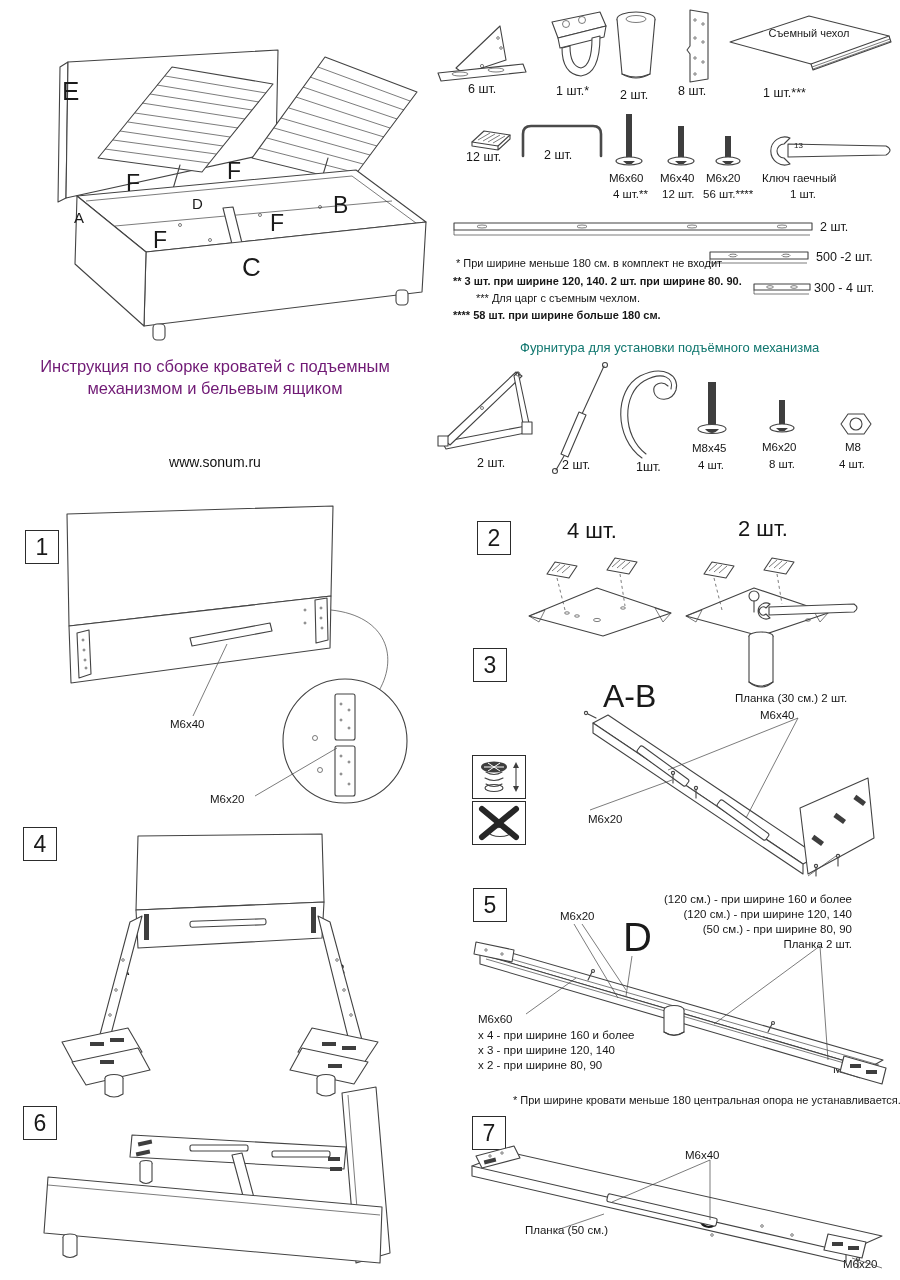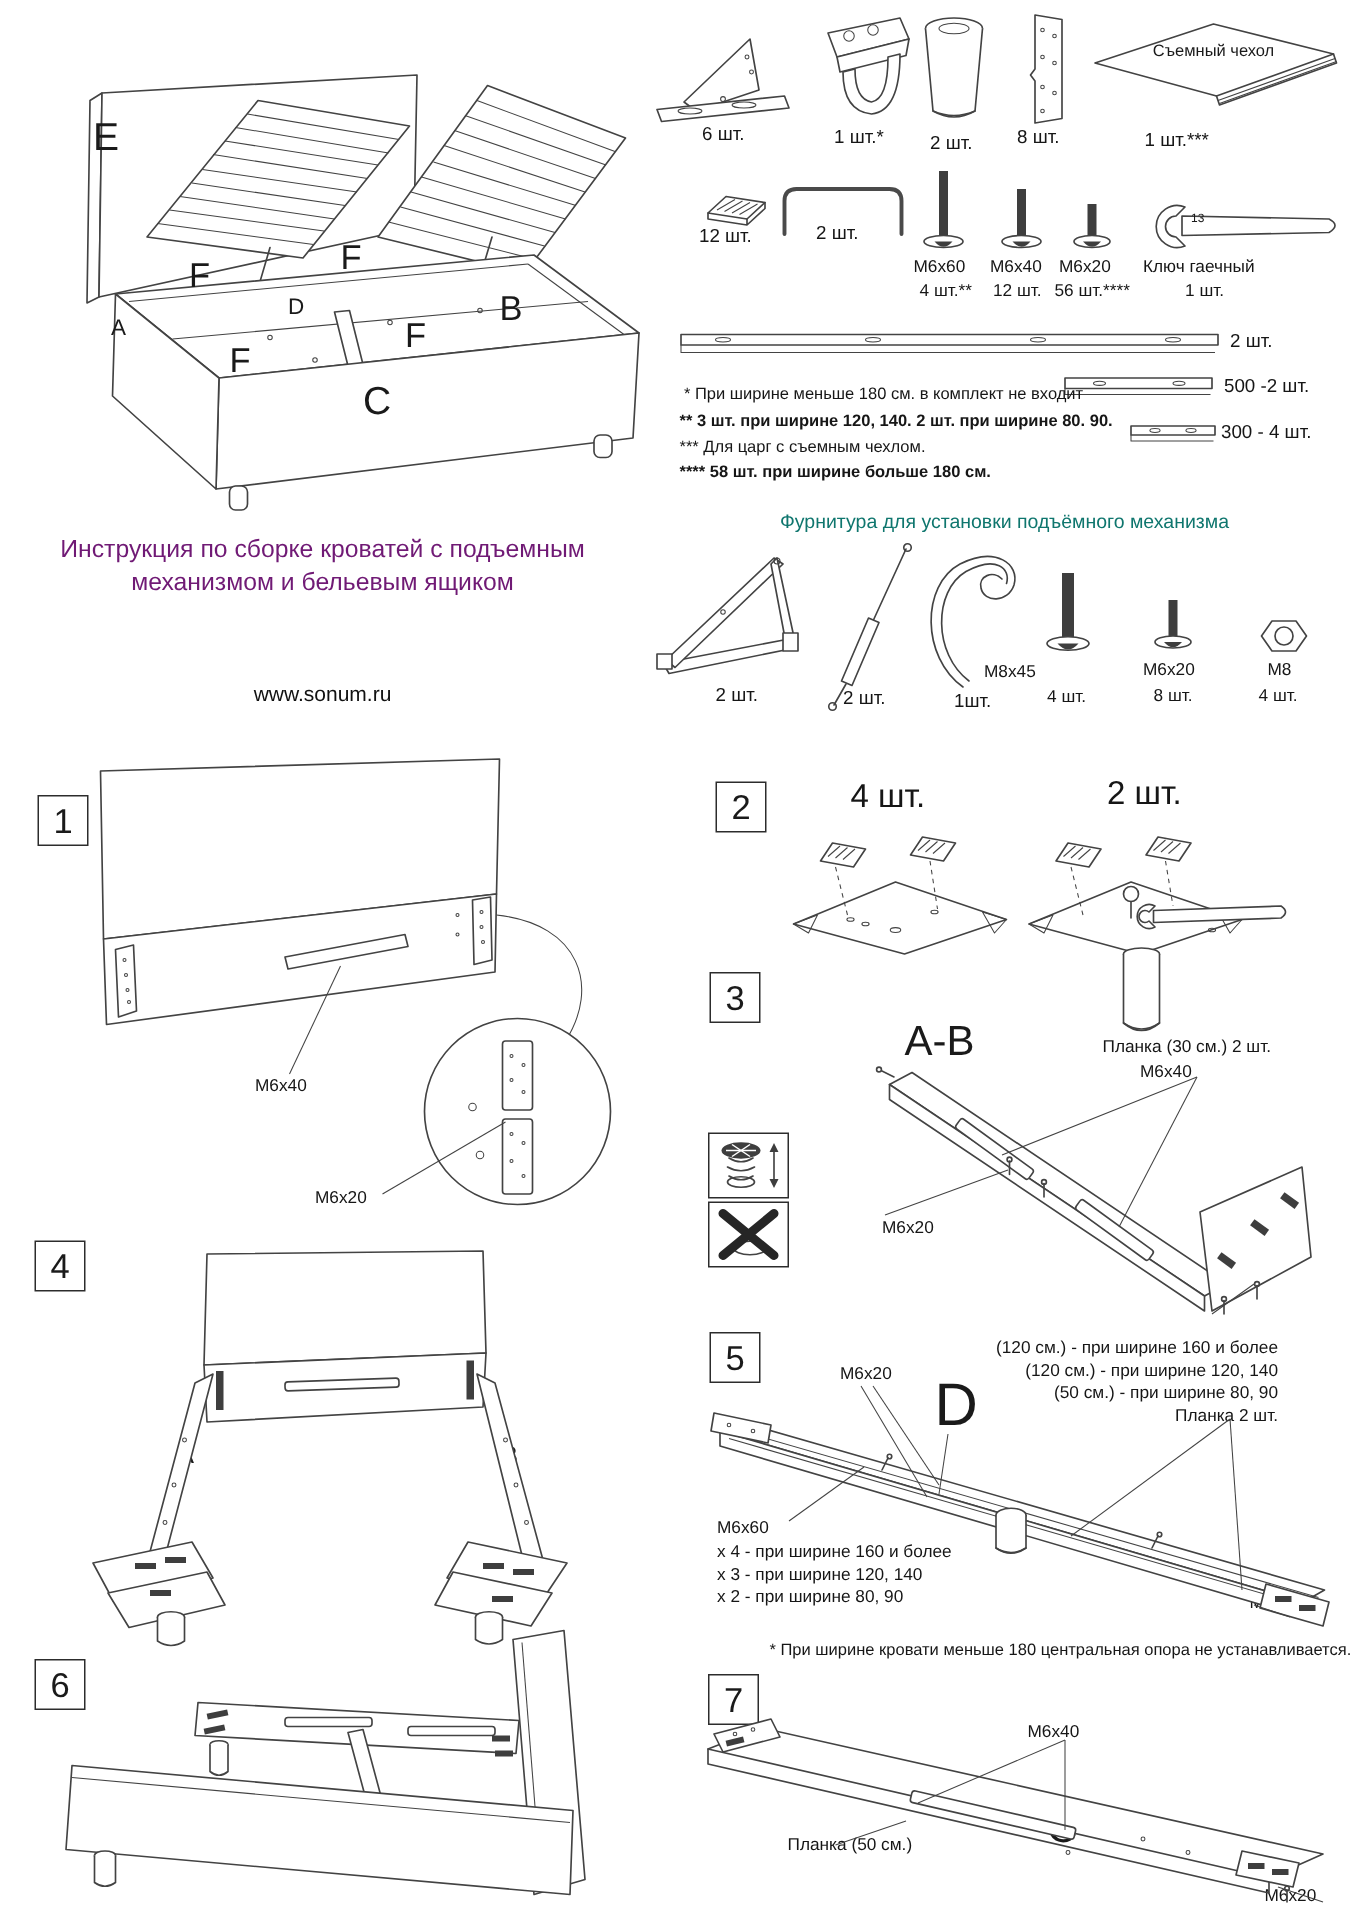--- a/index.html
+++ b/index.html
@@ -216,21 +216,21 @@
   <svg class="abs" style="left:752px;top:282px" width="60" height="14" viewBox="0 0 60 14">
     <polygon class="fw" points="2,2 58,2 58,8 2,8"></polygon>
     <path class="ln2" d="M2,8 L2,12 L57,12"></path>
     <ellipse class="ln2" cx="18" cy="5" rx="3.4" ry="1.3"></ellipse>
     <ellipse class="ln2" cx="42" cy="5" rx="3.4" ry="1.3"></ellipse>
   </svg>
   <div class="abs q" style="left:814px;top:281px">300 - 4 шт.</div>
 
   <div class="abs n" style="left:456px;top:257px">* При ширине меньше 180 см. в комплект не входит</div>
   <div class="abs n" style="left:453px;top:275px;font-weight:bold">** 3 шт. при ширине  120, 140. 2 шт. при ширине 80. 90.</div>
-  <div class="abs n" style="left:453px;top:292px">*** Для царг с съемным чехлом.</div>
+  <div class="abs n" style="left:476px;top:292px">*** Для царг с съемным чехлом.</div>
   <div class="abs n" style="left:453px;top:309px;font-weight:bold">**** 58 шт. при ширине больше 180 см.</div>
 
   <div class="abs title" style="left:10px;top:355px;width:410px">Инструкция по сборке кроватей с подъемным механизмом и бельевым ящиком</div>
   <div class="abs site" style="left:10px;top:454px;width:410px">www.sonum.ru</div>
 
   <div class="abs lifttitle" style="left:520px;top:340px;width:295px">Фурнитура для установки подъёмного механизма</div>
 
   <svg class="abs" style="left:438px;top:360px" width="112" height="92" viewBox="0 0 112 92">
     <polygon class="fw" points="4,82 88,66 92,72 8,89"></polygon>
     <polygon class="fw" points="6,80 78,12 84,16 12,85"></polygon>
@@ -255,21 +255,21 @@
     <path class="ln" d="M30,96 C2,76 2,28 28,14 C52,2 68,14 64,28 C60,40 44,40 42,30 C40,22 50,18 56,24"></path>
     <path class="ln" d="M34,92 C10,74 10,32 32,19 C52,8 62,17 59,27"></path>
   </svg>
   <div class="abs q" style="left:636px;top:460px">1шт.</div>
 
   <svg class="abs" style="left:696px;top:380px" width="32" height="58" viewBox="0 0 32 58">
     <rect class="dk" x="12" y="2" width="8" height="44"></rect>
     <ellipse class="fw" cx="16" cy="49" rx="14" ry="4.5"></ellipse>
     <path class="dk" d="M9,49 Q16,57 23,49 Z"></path>
   </svg>
-  <div class="abs t" style="left:656px;top:442px">M8x45</div>
+  <div class="abs t" style="left:692px;top:442px">M8x45</div>
   <div class="abs t" style="left:698px;top:459px">4 шт.</div>
 
   <svg class="abs" style="left:768px;top:398px" width="28" height="40" viewBox="0 0 28 40">
     <rect class="dk" x="11" y="2" width="6" height="26"></rect>
     <ellipse class="fw" cx="14" cy="30" rx="12" ry="4"></ellipse>
     <path class="dk" d="M8,30 Q14,37 20,30 Z"></path>
   </svg>
   <div class="abs t" style="left:762px;top:441px">M6x20</div>
   <div class="abs t" style="left:769px;top:458px">8 шт.</div>
 
@@ -375,21 +375,21 @@
       <line class="ln" x1="76" y1="49" x2="76" y2="60"></line>
     <path class="fw" d="M92,52 A8,8 0 1 0 92,66 L88,62 A4,4 0 1 1 88,56 Z"></path>
     <path class="fw" d="M91,55 L176,52 Q182,56 176,60 L91,63 Z"></path>
     <ellipse class="ln2" cx="130" cy="68" rx="2.4" ry="1.2"></ellipse>
     <ellipse class="fw" cx="83" cy="84" rx="12" ry="4"></ellipse>
     <path class="fw" d="M71,84 L71,130 Q83,140 95,130 L95,84"></path>
     <path class="ln" d="M71,130 Q83,138 95,130"></path>
   </svg>
 
   <div class="abs stepbox" style="left:473px;top:648px">3</div>
-  <div class="abs bigletter" style="left:603px;top:678px;font-size:28px">A-B</div>
+  <div class="abs bigletter" style="left:603px;top:678px;font-size:32px">A-B</div>
   <div class="abs t" style="left:735px;top:692px">Планка (30 см.)  2 шт.</div>
   <div class="abs t" style="left:760px;top:709px">M6x40</div>
   <div class="abs t" style="left:588px;top:813px">M6x20</div>
   <div class="abs t" style="left:806px;top:848px">M6x20</div>
 
   <div class="abs iconbox" style="left:472px;top:755px">
     <svg width="46" height="38" viewBox="0 0 46 38">
       <ellipse class="dk" cx="18" cy="9" rx="13" ry="5.5"></ellipse>
       <g stroke="#fff" stroke-width="1">
           <line x1="8" y1="9" x2="28" y2="9"></line>

